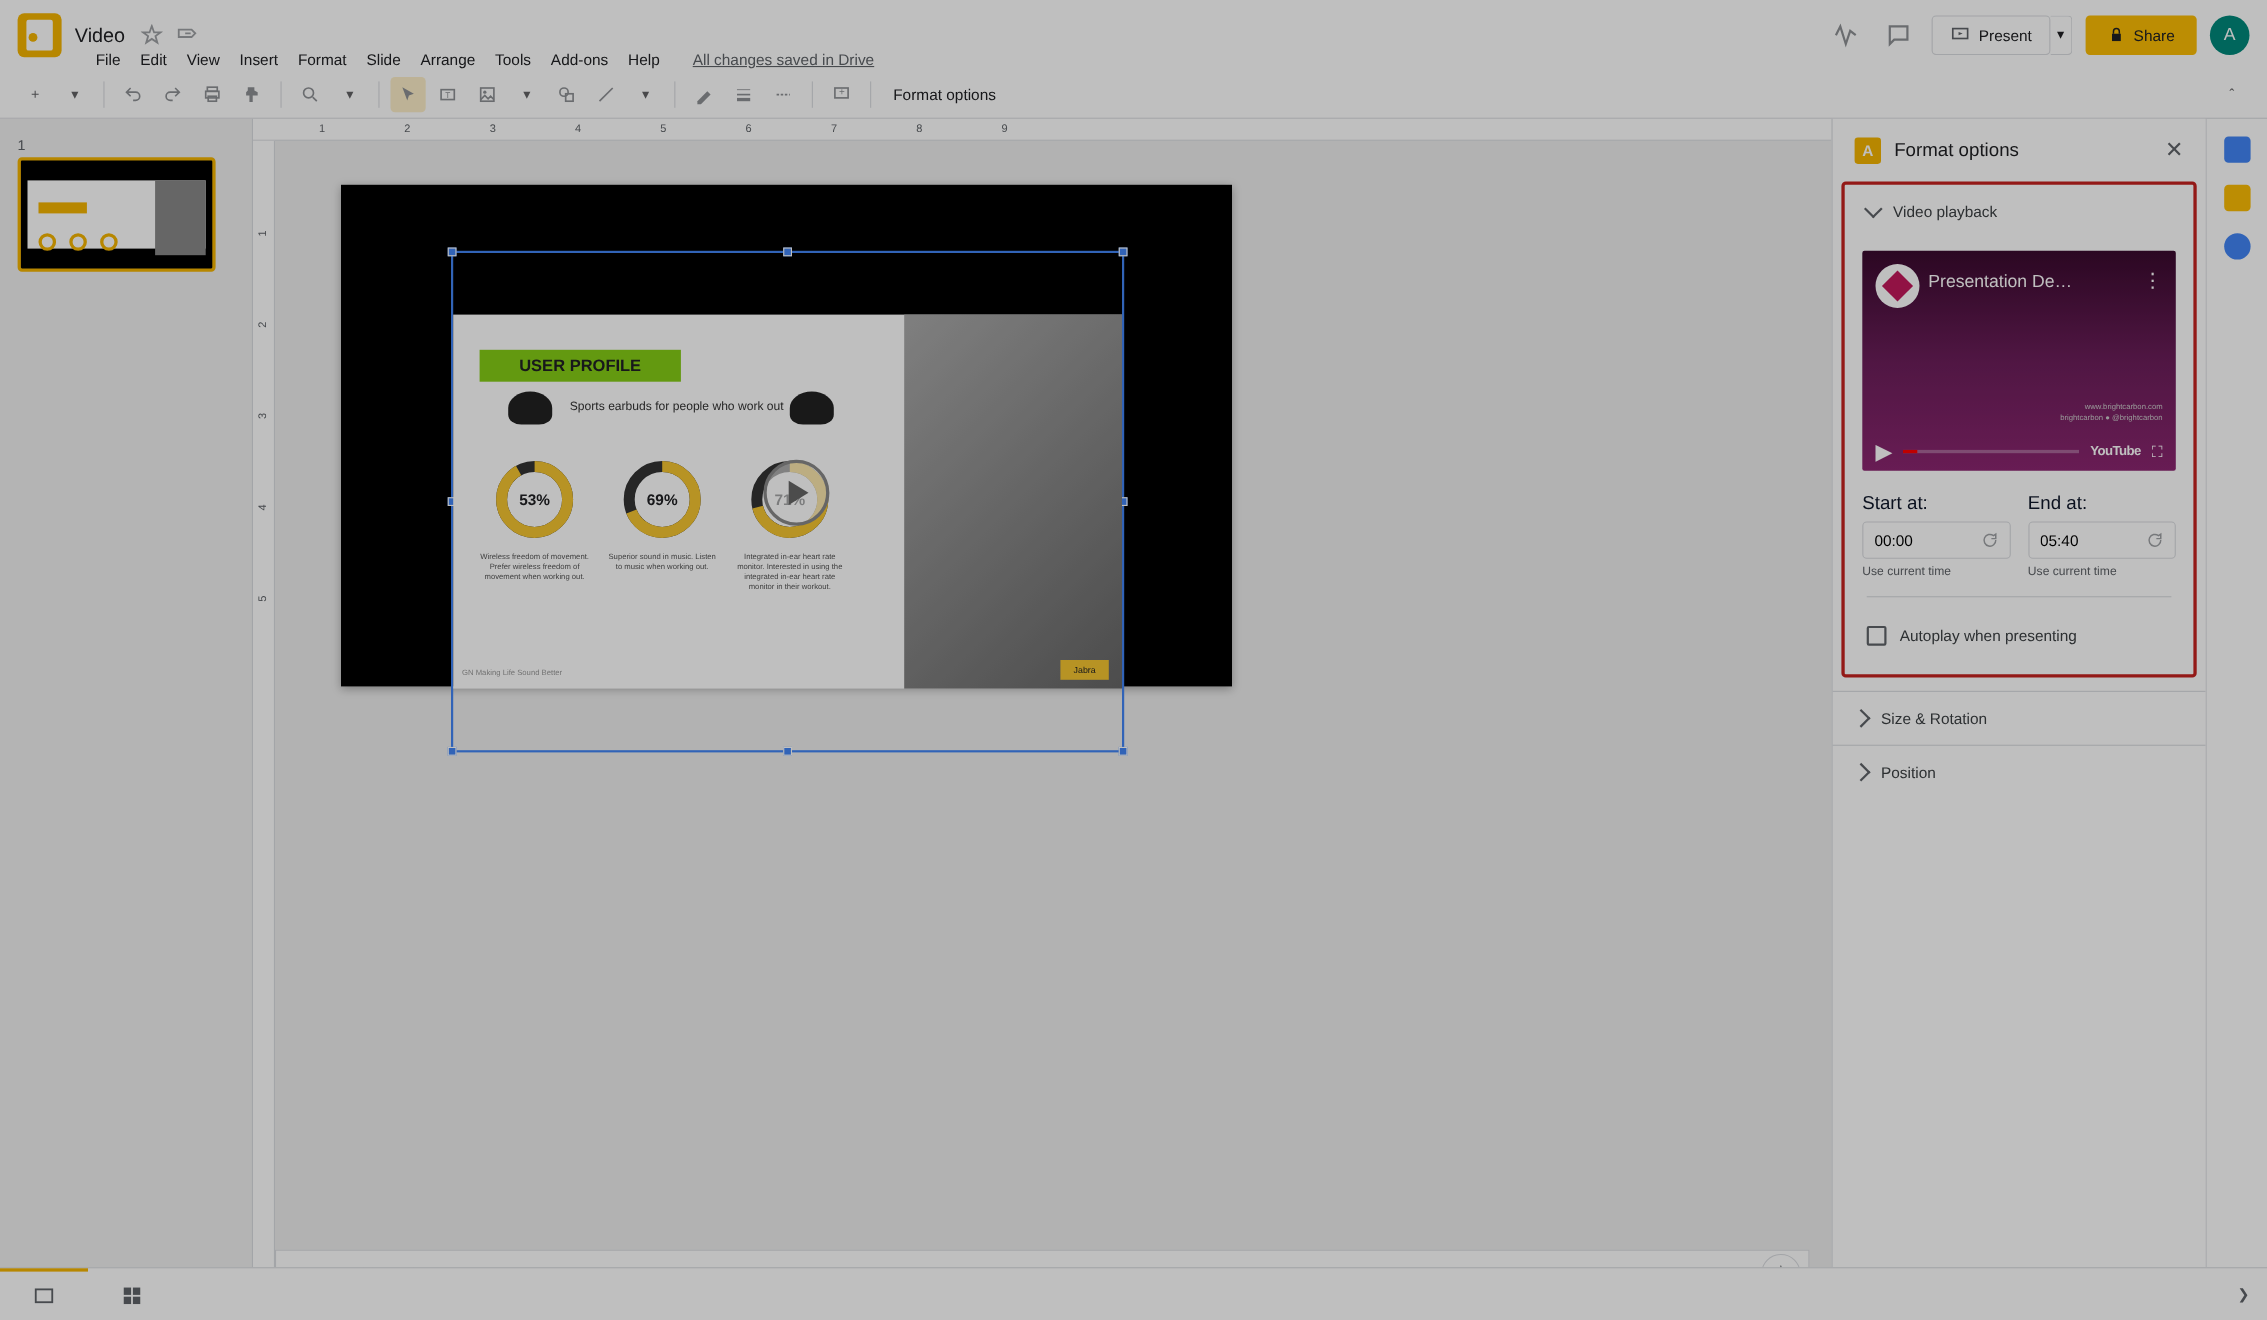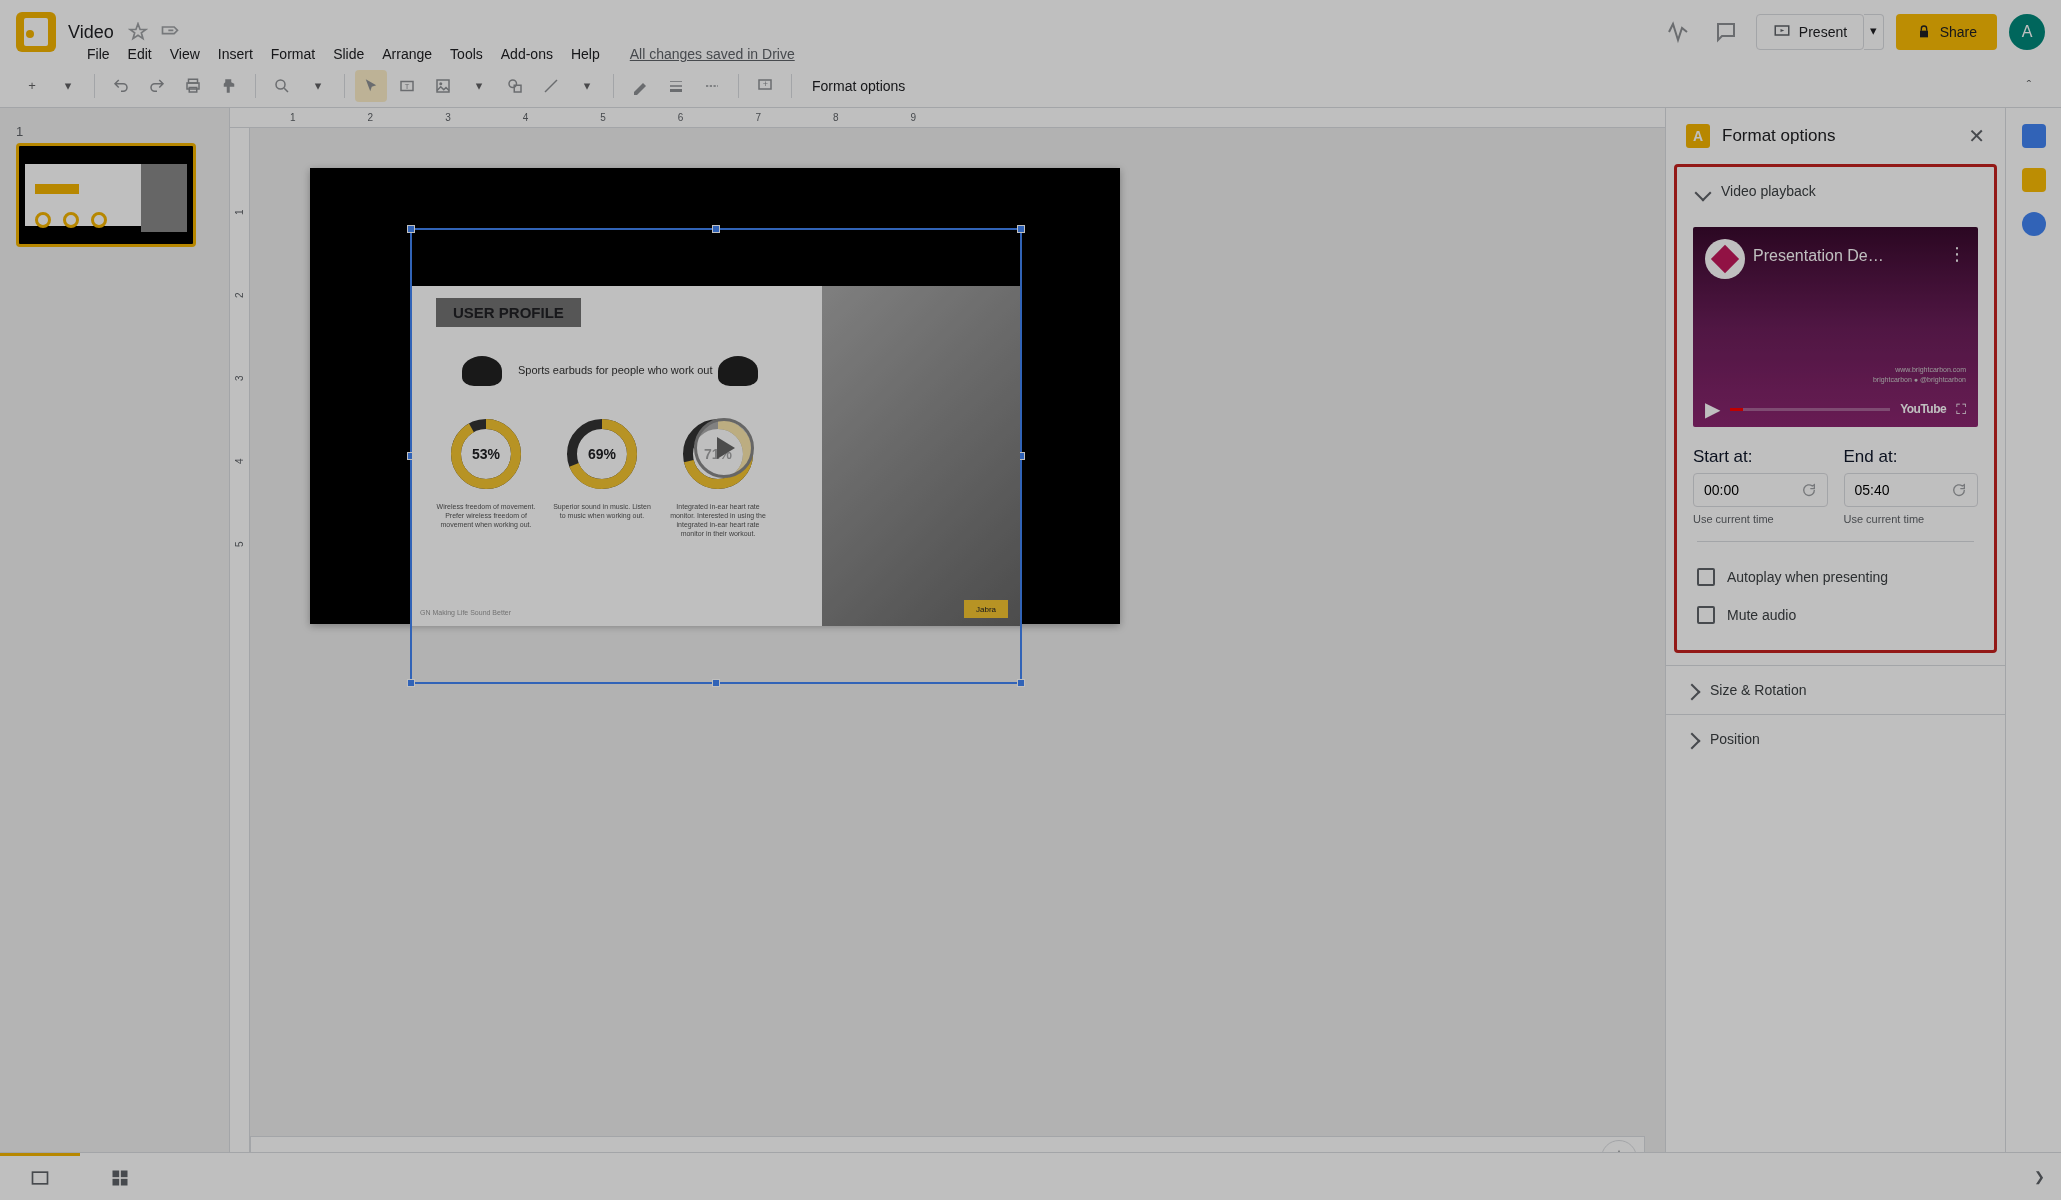--- a/index.html
+++ b/index.html
@@ -48,21 +48,21 @@
 .ruler-v span{display:block;transform:rotate(-90deg);font-size:10px;color:#5f6368;margin-top:72px}
 
 .slide{position:absolute;left:80px;top:60px;width:810px;height:456px;background:#000;box-shadow:0 2px 8px rgba(0,0,0,.3)}
 .video-sel{position:absolute;left:100px;top:60px;width:612px;height:456px;border:2px solid #4285f4}
 .handle{position:absolute;width:8px;height:8px;background:#4285f4;border:1px solid #fff}
 .h-tl{left:-5px;top:-5px}.h-tm{left:50%;top:-5px;margin-left:-4px}.h-tr{right:-5px;top:-5px}
 .h-ml{left:-5px;top:50%;margin-top:-4px}.h-mr{right:-5px;top:50%;margin-top:-4px}
 .h-bl{left:-5px;bottom:-5px}.h-bm{left:50%;bottom:-5px;margin-left:-4px}.h-br{right:-5px;bottom:-5px}
 
 .slide-content{position:absolute;left:0;top:56px;right:0;bottom:56px;background:#fff}
-.user-prof-label{position:absolute;left:24px;top:12px;background:#737373;padding:6px 17px;font-weight:bold;font-size:15px}
+.user-prof-label{position:absolute;left:24px;top:32px;background:#84cc16;padding:6px 36px;font-weight:bold;font-size:15px}
 .earbud{width:40px;height:30px;background:#222;border-radius:50% 50% 30% 30%;position:absolute;top:70px}
 .earbud.l{left:50px}.earbud.r{left:306px}
 .tagline{position:absolute;left:106px;top:78px;font-size:11px;color:#333}
 .ring{position:absolute;width:76px;height:76px;border-radius:50%;top:130px}
 .ring svg{transform:rotate(-90deg)}
 .ring-txt{position:absolute;inset:0;display:flex;align-items:center;justify-content:center;font-size:14px;font-weight:bold}
 .ring1{left:36px}.ring2{left:152px}.ring3{left:268px}
 .ring-desc{position:absolute;top:216px;font-size:7px;color:#555;text-align:center;width:100px;line-height:1.3}
 .desc1{left:24px}.desc2{left:140px}.desc3{left:256px}
 .play-overlay{position:absolute;left:282px;top:132px;width:60px;height:60px;border:3px solid #888;border-radius:50%;background:rgba(255,255,255,.6);display:flex;align-items:center;justify-content:center}
@@ -75,21 +75,21 @@
 .explore{position:absolute;right:28px;bottom:24px;width:36px;height:36px;background:#fff;border:1px solid #dadce0;border-radius:50%;display:flex;align-items:center;justify-content:center}
 
 
 .fmt-panel{width:340px;background:#fff;border-left:1px solid #dadce0;position:relative;z-index:10;display:flex;flex-direction:column}
 .fmt-hdr{display:flex;align-items:center;padding:16px 20px;gap:12px}
 .fmt-hdr-icon{width:24px;height:24px;background:#f4b400;border-radius:3px;display:flex;align-items:center;justify-content:center;color:#fff;font-weight:bold;font-size:14px}
 .fmt-title{font-size:17px;flex:1}
 .close-x{font-size:20px;color:#5f6368;cursor:pointer}
 
 .section{border-top:1px solid #dadce0}
-.sec-hdr{display:flex;align-items:flex-end;padding:16px 20px;gap:12px;cursor:pointer}
+.sec-hdr{display:flex;align-items:center;padding:16px 20px;gap:12px;cursor:pointer}
 .chev{width:12px;height:12px;border-right:2px solid #5f6368;border-bottom:2px solid #5f6368;transform:rotate(45deg);margin-top:-4px}
 .chev.right{transform:rotate(-45deg);margin-top:0}
 .sec-title{font-size:14px;color:#3c4043}
 .sec-chk{margin-left:auto;width:18px;height:18px;border:2px solid #5f6368;border-radius:2px}
 
 
 .playback-box{margin:0 8px 12px;border:3px solid #c5221f;border-radius:4px;padding-bottom:16px}
 .vid-preview{margin:12px 16px;height:200px;background:linear-gradient(180deg,#3a0a2e,#6b1e5a,#8b2670);position:relative;border-radius:2px;overflow:hidden}
 .vid-logo{position:absolute;left:12px;top:12px;width:40px;height:40px;border-radius:50%;background:#fff;display:flex;align-items:center;justify-content:center}
 .vid-logo:before{content:"";width:20px;height:20px;background:#c2185b;transform:rotate(45deg)}
@@ -421,24 +421,20 @@
               </svg>
           </div>
           <div class="time-hint">Use current time</div>
         </div>
       </div>
       <div class="divider"></div>
       <div class="chk-row">
         <div class="chk"></div>
         <div class="chk-lbl">Autoplay when presenting</div>
       </div>
-      <div class="chk-row">
-        <div class="chk"></div>
-        <div class="chk-lbl">Mute audio</div>
-      </div>
     </div>
 
     <div class="section">
       <div class="sec-hdr">
         <div class="chev right"></div>
         <div class="sec-title">Size &amp; Rotation</div>
       </div>
     </div>
     <div class="section">
       <div class="sec-hdr">

